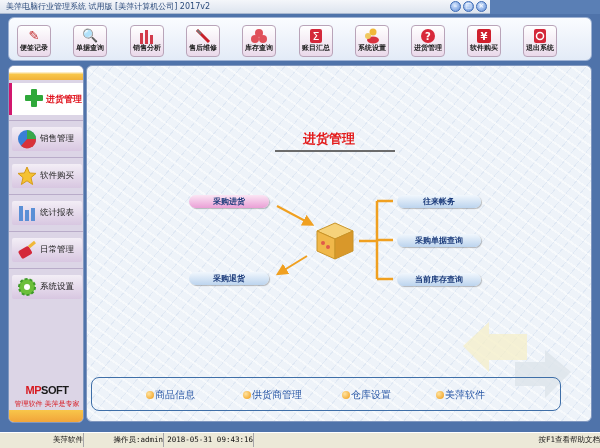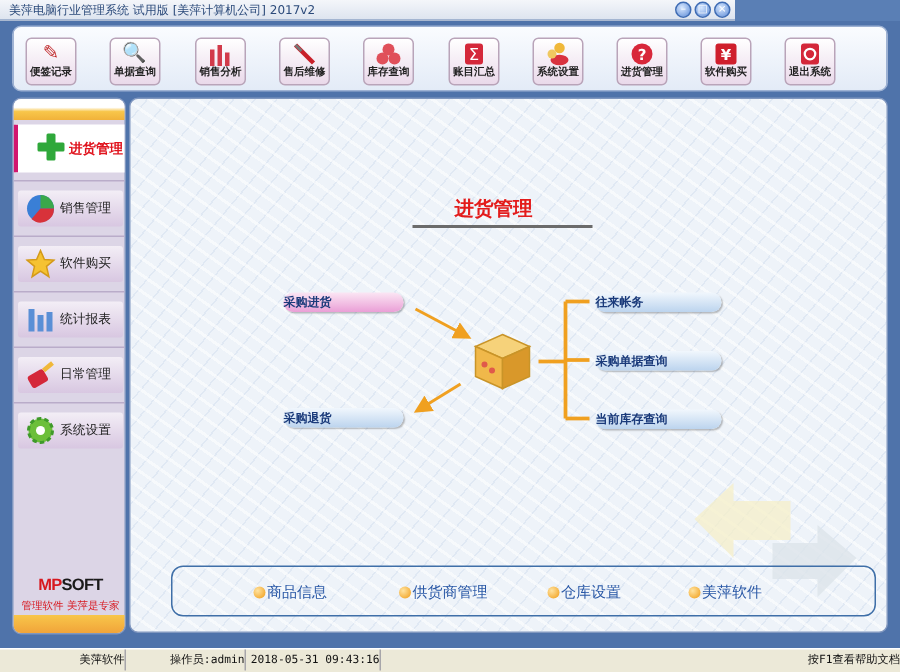--- a/index.html
+++ b/index.html
@@ -32,28 +32,28 @@
   .brand .logo { font-size: 11px; font-weight: bold; color: #d71920; letter-spacing: -0.5px; font-family: "Liberation Sans", sans-serif; }
   .brand .logo .soft { color: #1a1a1a; }
   .brand .slogan { font-size: 7px; color: #d71920; margin-top: 3px; white-space: nowrap; }
   .sidebar .botband { position: absolute; left: 0; bottom: 0; width: 76px; height: 12px; background: linear-gradient(#f8c64a, #f1a43a); }
 
   .main { position: absolute; left: 86px; top: 65px; width: 506px; height: 357px; background: #eef3f9; border: 1px solid #8097bf; border-radius: 6px; overflow: hidden;
     background-image: repeating-linear-gradient(35deg, rgba(255,255,255,0.55) 0 2px, transparent 2px 9px), repeating-linear-gradient(-50deg, rgba(210,222,238,0.5) 0 1px, transparent 1px 11px); }
   .page-title { position: absolute; left: 216px; top: 64px; font-size: 13px; font-weight: bold; color: #e31b1b; white-space: nowrap; }
   .title-rule { position: absolute; left: 188px; top: 84px; width: 120px; height: 2px; background: #6b6b6b; }
 
-  .pill { position: absolute; height: 13px; border-radius: 7px; font-size: 8px; font-weight: bold; color: #1a3a7a; text-align: left; line-height: 13px; cursor: pointer; white-space: nowrap; box-shadow: 1px 1px 1px rgba(0,0,0,0.25); }
+  .pill { position: absolute; height: 13px; border-radius: 7px; font-size: 8px; font-weight: bold; color: #1a3a7a; text-align: center; line-height: 13px; cursor: pointer; white-space: nowrap; box-shadow: 1px 1px 1px rgba(0,0,0,0.25); }
   .pill.pink { background: linear-gradient(#fbe6f4, #ea9fd6); }
   .pill.blue { background: linear-gradient(#f1f7fd, #bcd4ee); }
 
   .box-icon { position: absolute; left: 228px; top: 155px; width: 40px; height: 40px; }
   .lines { position: absolute; left: 0; top: 0; width: 506px; height: 357px; pointer-events: none; }
 
-  .bottom-panel { position: absolute; left: 27px; top: 311px; width: 470px; height: 34px; border: 1.5px solid #3f6fa8; border-radius: 8px; }
+  .bottom-panel { position: absolute; left: 4px; top: 311px; width: 470px; height: 34px; border: 1.5px solid #3f6fa8; border-radius: 8px; }
   .blink { position: absolute; top: 10px; font-size: 10px; color: #2a58a6; white-space: nowrap; cursor: pointer; }
   .blink .dot { display: inline-block; width: 8px; height: 8px; border-radius: 50%; background: radial-gradient(circle at 35% 35%, #ffe3a0, #f09a12); margin-right: 1px; vertical-align: -1px; }
 
   .nav-arrows { position: absolute; left: 0; top: 0; width: 506px; height: 357px; pointer-events: none; }
 
   .statusbar { position: absolute; left: 0; top: 432px; width: 600px; height: 16px; background: #ece9d8; border-top: 1px solid #fff; display: flex; font-size: 7.5px; color: #111; }
   .statusbar .cell { height: 14px; line-height: 14px; padding-left: 3px; border-right: 1px solid #a7a6aa; white-space: nowrap; font-family: "DejaVu Sans Mono", monospace; text-align: right; }
 </style>
 </head>
 <body>

